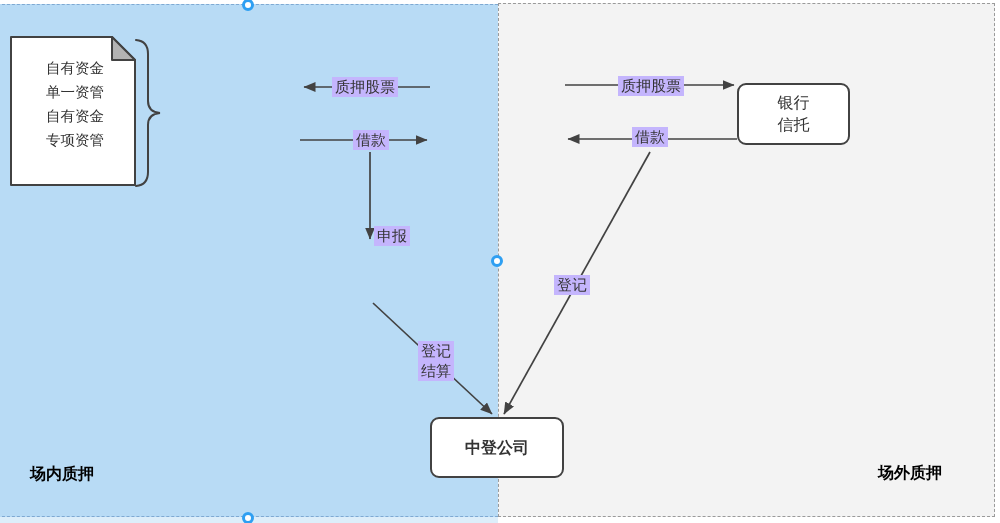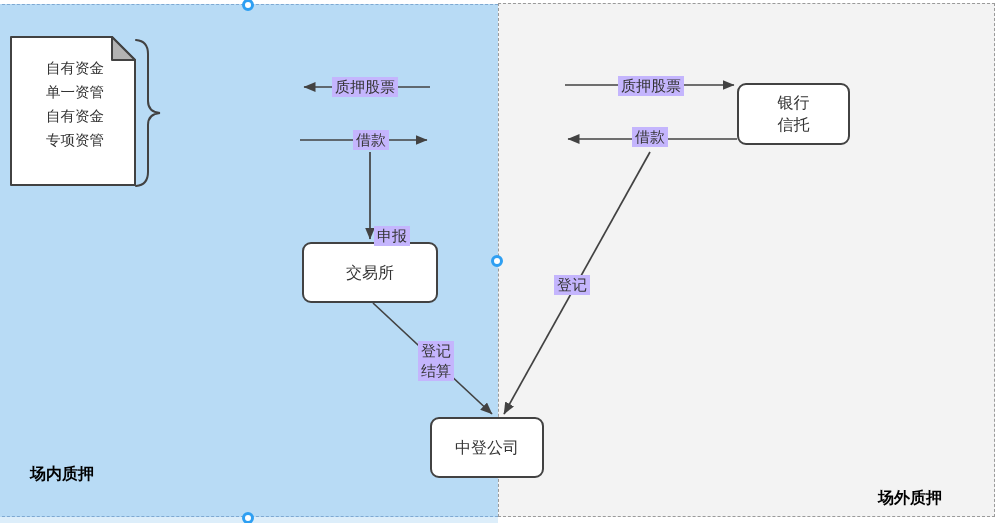--- a/index.html
+++ b/index.html
@@ -27,38 +27,38 @@
   .node{
     position:absolute;box-sizing:border-box;z-index:3;
     background:#ffffff;border:2px solid #424242;border-radius:9px;
     display:flex;flex-direction:column;align-items:center;justify-content:center;
     font-size:16px;line-height:22px;color:#333333;text-align:center;
   }
   #node-securities{left:165px;top:85px;width:135px;height:60px;}
   #node-shareholder{left:430px;top:83px;width:135px;height:62px;}
   #node-bank{left:737px;top:83px;width:113px;height:62px;}
   #node-exchange{left:302px;top:242px;width:136px;height:61px;}
-  #node-csdc{left:430px;top:417px;width:114px;height:61px;}
+  #node-csdc{left:430px;top:417px;width:134px;height:61px;font-weight:bold;}
   
   .edge-label{
     position:absolute;z-index:4;transform:translate(-50%,-50%);
     background:#c4b5fd;padding:0 3px;font-size:15px;line-height:20px;
     color:#333333;text-align:right;white-space:nowrap;
   }
   
   #doc-text{
     position:absolute;left:46px;top:56px;z-index:3;
     font-size:14.5px;line-height:24px;color:#333333;white-space:nowrap;
   }
   
   .region-caption{
     position:absolute;z-index:4;font-size:16px;font-weight:bold;color:#000000;white-space:nowrap;
   }
   #caption-on-exchange{left:30px;top:464px;}
-  #caption-off-exchange{left:878px;top:488px;}
+  #caption-off-exchange{left:878px;top:463px;}
   
   .handle{
     position:absolute;z-index:6;width:12px;height:12px;border-radius:50%;
     background:#ffffff;border:3px solid #2e9ff2;box-sizing:border-box;
     transform:translate(-50%,-50%);
   }
   #handle-top{left:248px;top:5px;}
   #handle-right{left:497px;top:261px;}
   #handle-bottom{left:248px;top:518px;}
 </style>
@@ -98,23 +98,20 @@
     <div>自有资金</div>
     <div>单一资管</div>
     <div>自有资金</div>
     <div>专项资管</div>
   </div>
 
   <div class="node" id="node-bank">
     <span>银行</span>
     <span>信托</span>
   </div>
-  <div class="node" id="node-exchange">
-    <span>交易所</span>
-  </div>
   <div class="node" id="node-csdc">
     <span>中登公司</span>
   </div>
 
   <div class="edge-label" style="left:365px;top:87px;">质押股票</div>
   <div class="edge-label" style="left:371px;top:140px;">借款</div>
   <div class="edge-label" style="left:392px;top:201px;margin-top:35px;">申报</div>
   <div class="edge-label" style="left:436px;top:361px;">
     <div>登记</div>
     <div>结算</div>

